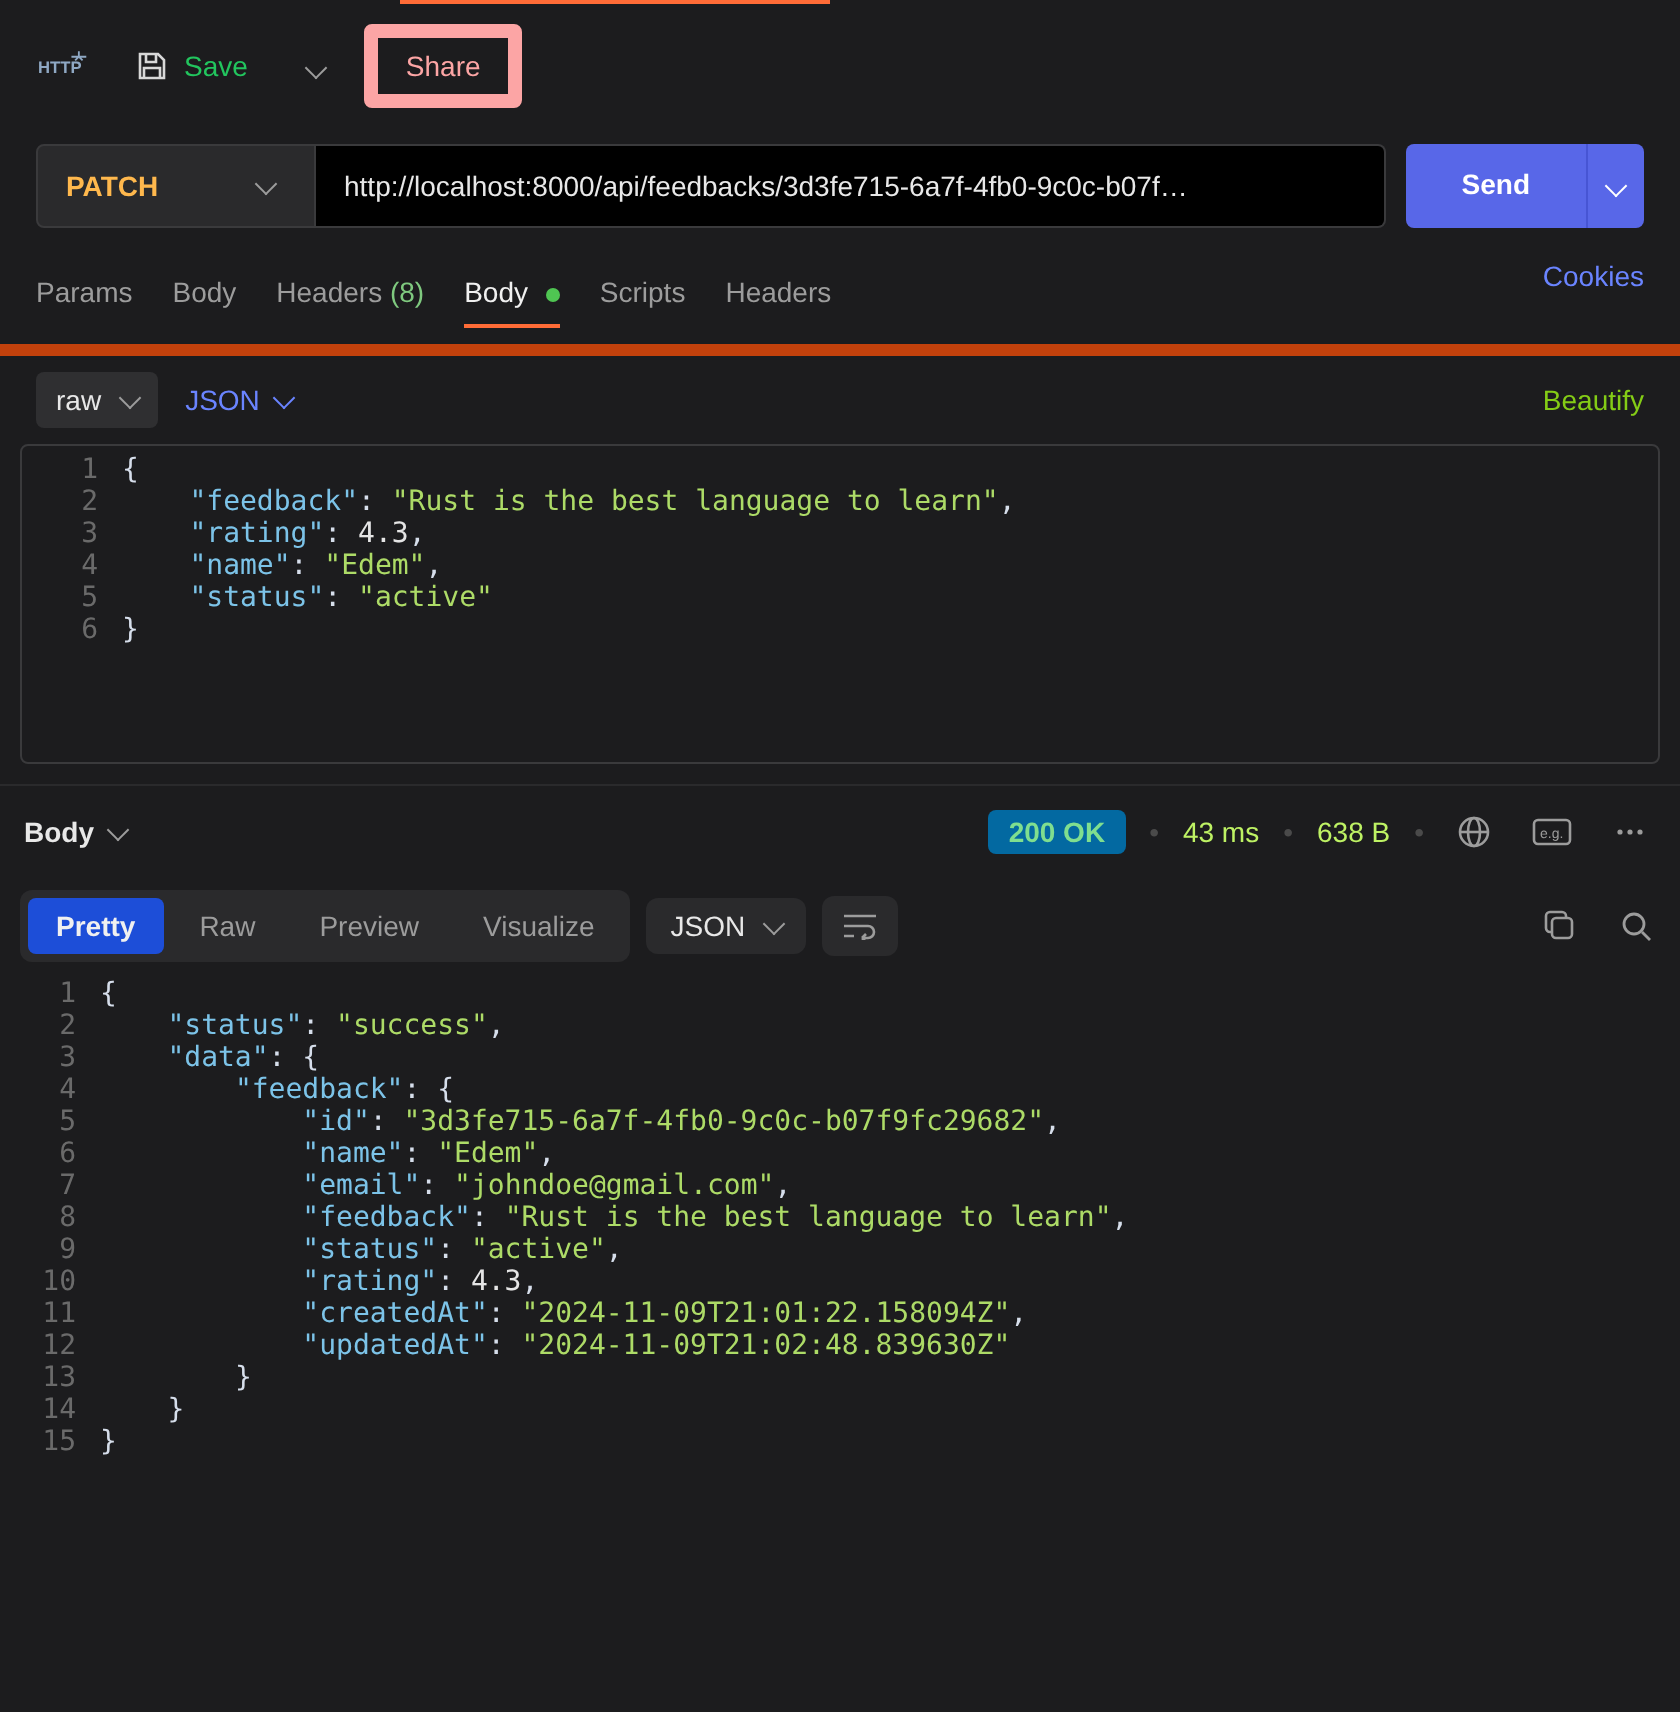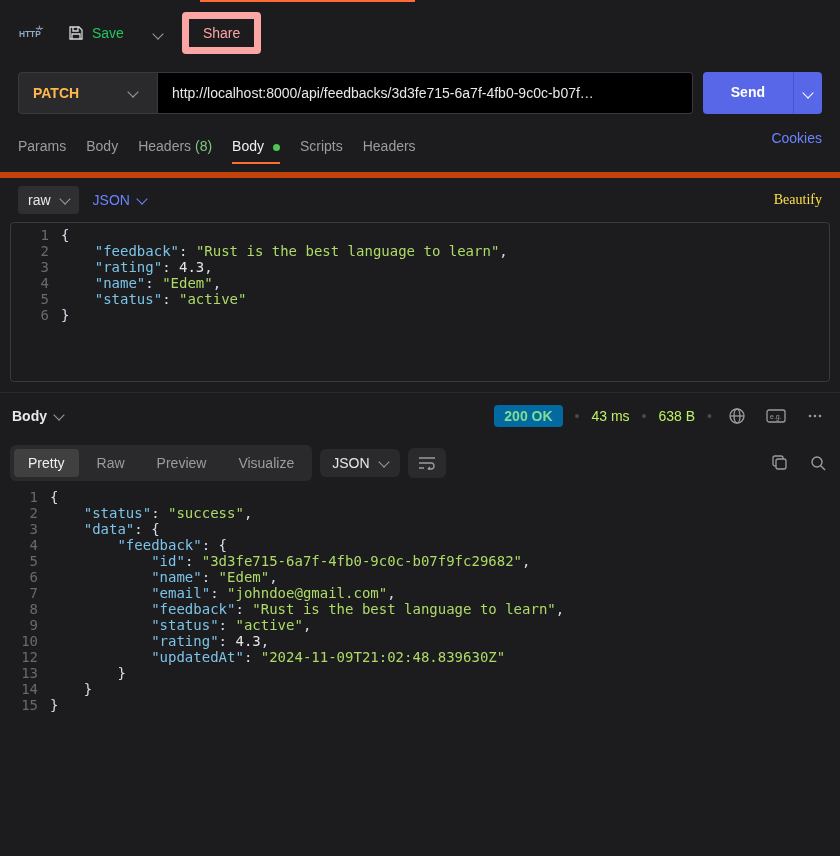--- a/index.html
+++ b/index.html
@@ -82,21 +82,21 @@
 .body-toolbar {
   display: flex; align-items: center; padding: 8px 18px; gap: 14px;
 }
 .raw-select {
   background:#2f2f31; padding:6px 10px; border-radius:4px; cursor:pointer;
   display:flex; align-items:center; gap:10px;
 }
 .json-select {
   color:#6a84ff; cursor:pointer; display:flex; align-items:center; gap:8px;
 }
-.beautify { margin-left:auto; color:#fde047; cursor:pointer;font-family:Liberation Serif, serif; }
+.beautify { margin-left:auto; color:#84cc16; cursor:pointer; }
 
 .code-editor {
   margin: 0 10px; border:1px solid #3a3a3c; border-radius:4px;
   font-family: "SF Mono", Menlo, Consolas, monospace; font-size:14px;
   padding: 4px 0; min-height: 160px;
 }
 .code-line { display:flex; }
 .gutter { width:50px; text-align:right; padding-right:12px; color:#6a6a6a; user-select:none; }
 .code { white-space:pre; }
 .tok-brace { color:#d6deeb; }
@@ -113,21 +113,21 @@
 .status-pill { margin-left:auto; background:#0369a1; color:#7fde8f; padding:3px 10px; border-radius:4px; font-weight:600; }
 .stat { color:#bef264; }
 .stat-sep { color:#4a4a4a; }
 .resp-icon { color:#9c9c9c; cursor:pointer; padding:4px; }
 
 .resp-toolbar {
   display:flex; align-items:center; padding: 6px 10px; gap:8px;
 }
 .seg-group { display:flex; background:#2a2a2c; border-radius:6px; padding:4px; gap:4px; }
 .seg-btn { padding:6px 14px; color:#9c9c9c; border-radius:4px; cursor:pointer; }
-.seg-btn.active { background:#404040; color:#f0f0f0; font-weight:400; }
+.seg-btn.active { background:#1d4ed8; color:#f0f0f0; font-weight:700; }
 .resp-json-select { background:#2a2a2c; padding:6px 12px; border-radius:6px; display:flex; align-items:center; gap:10px; cursor:pointer; }
 .wrap-btn { background:#2a2a2c; padding:8px 10px; border-radius:6px; color:#9c9c9c; cursor:pointer; }
 .resp-tool-right { margin-left:auto; display:flex; gap:14px; }
 
 .resp-code {
   font-family: "SF Mono", Menlo, Consolas, monospace; font-size:14px;
   padding: 2px 0 10px 0;
 }
 
 .chev { width:10px; height:10px; border-right:1.5px solid currentColor; border-bottom:1.5px solid currentColor; display:inline-block; transform:rotate(45deg); margin-top:-3px; }
@@ -327,20 +327,24 @@
     </div>
     <div class="code-line">
       <div class="gutter">9</div>
       <div class="code"><span>            </span><span class="tok-key">"status"</span><span class="tok-punc">: </span><span class="tok-str">"active"</span><span class="tok-punc">,</span></div>
     </div>
     <div class="code-line">
       <div class="gutter">10</div>
       <div class="code"><span>            </span><span class="tok-key">"rating"</span><span class="tok-punc">: </span><span class="tok-num">4.3</span><span class="tok-punc">,</span></div>
     </div>
     <div class="code-line">
+      <div class="gutter">11</div>
+      <div class="code"><span>            </span><span class="tok-key">"createdAt"</span><span class="tok-punc">: </span><span class="tok-str">"2024-11-09T21:01:22.158094Z"</span><span class="tok-punc">,</span></div>
+    </div>
+    <div class="code-line">
       <div class="gutter">12</div>
       <div class="code"><span>            </span><span class="tok-key">"updatedAt"</span><span class="tok-punc">: </span><span class="tok-str">"2024-11-09T21:02:48.839630Z"</span></div>
     </div>
     <div class="code-line">
       <div class="gutter">13</div>
       <div class="code"><span>        </span><span class="tok-brace">}</span></div>
     </div>
     <div class="code-line">
       <div class="gutter">14</div>
       <div class="code"><span>    </span><span class="tok-brace">}</span></div>

